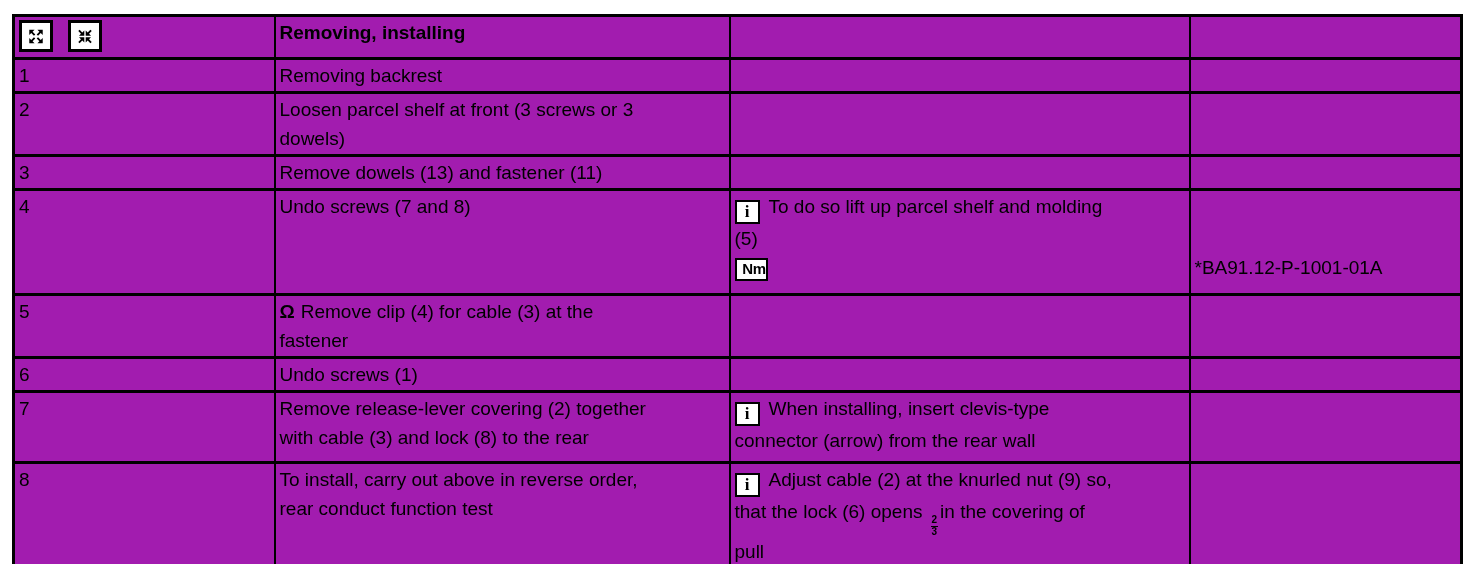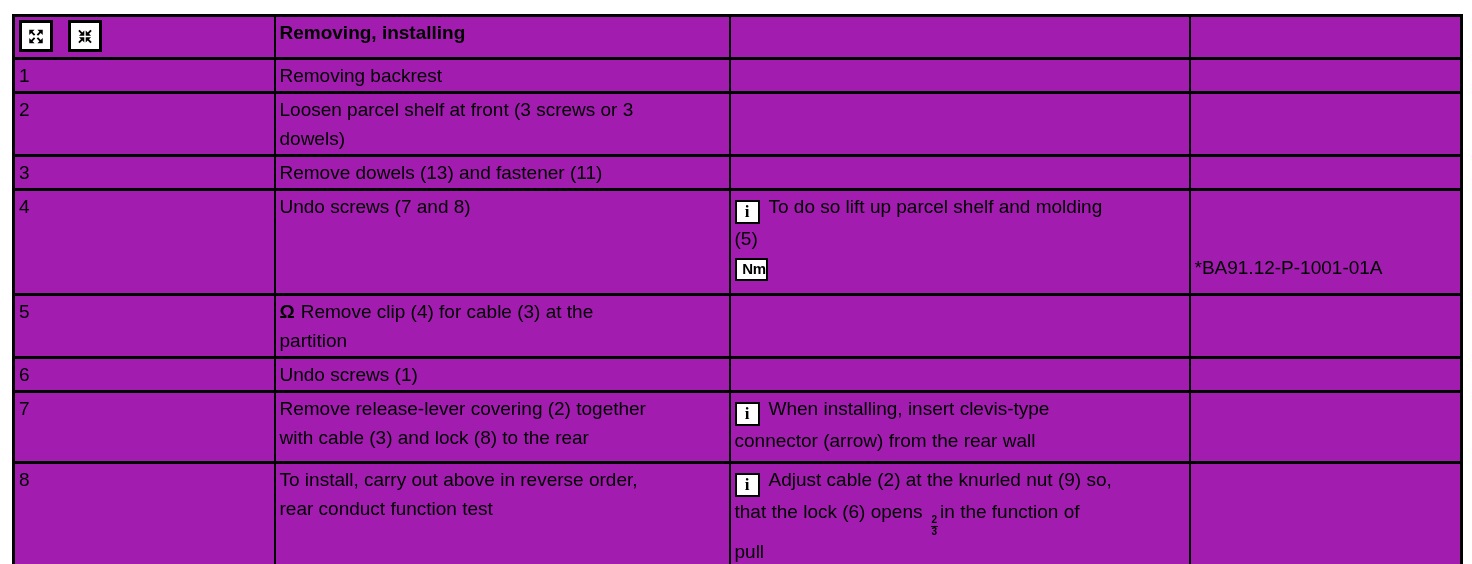--- a/index.html
+++ b/index.html
@@ -98,21 +98,21 @@
       <div>(5)</div>
       <div><span class="nm-frame"><span>Nm</span></span></div>
     </td>
     <td class="refcell">*BA91.12-P-1001-01A</td>
   </tr>
 
   <tr class="rh59">
     <td>5</td>
     <td>
       <div><span class="sym">Ω</span><span>Remove clip (4) for cable (3) at the</span></div>
-      <div>partition</div>
+      <div>fastener</div>
     </td>
     <td></td>
     <td></td>
   </tr>
 
   <tr class="rh32">
     <td>6</td>
     <td>Undo screws (1)</td>
     <td></td>
     <td></td>
@@ -140,20 +140,20 @@
       <div>rear conduct function test</div>
     </td>
     <td>
       <div class="noteline">
         <span class="icon-frame"><span>i</span></span><span>Adjust cable (2) at the knurled nut (9) so,</span>
       </div>
       <div class="noteline">
         <span>that the lock (6) opens</span><span class="frac">
               <span class="fn">2</span>
               <span class="fd">3</span>
-            </span><span>in the function of</span>
+            </span><span>in the covering of</span>
       </div>
       <div>pull</div>
     </td>
     <td></td>
   </tr>
 </tbody>
   </table>
 
 </body></html>

